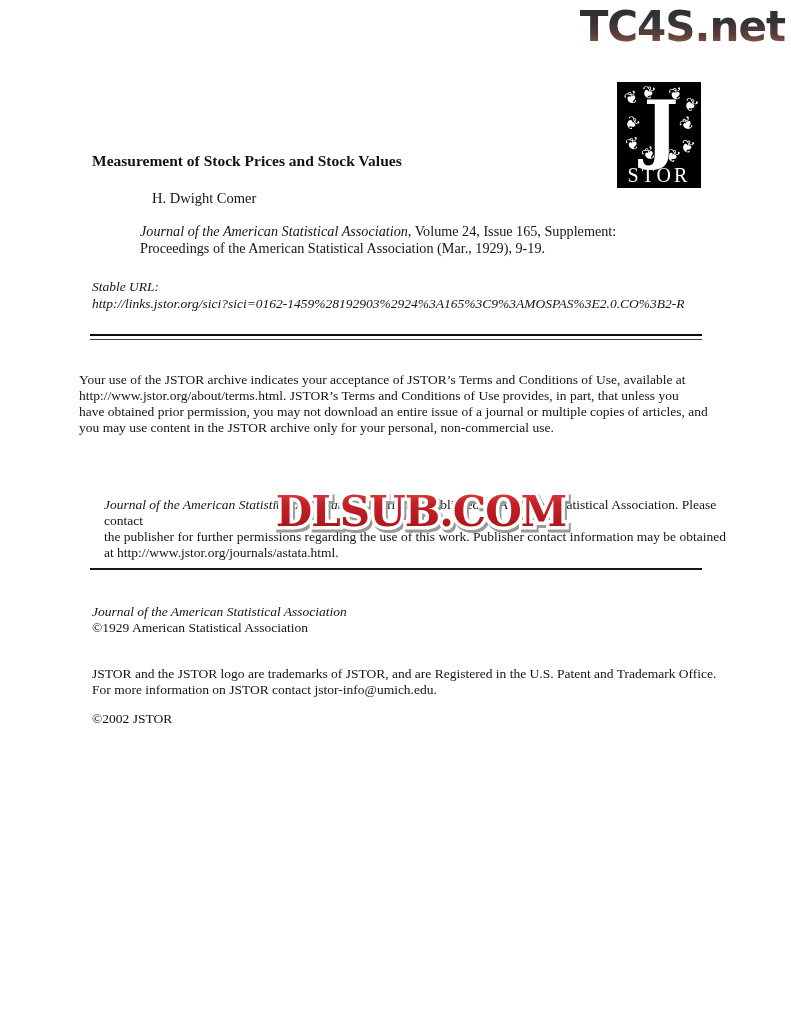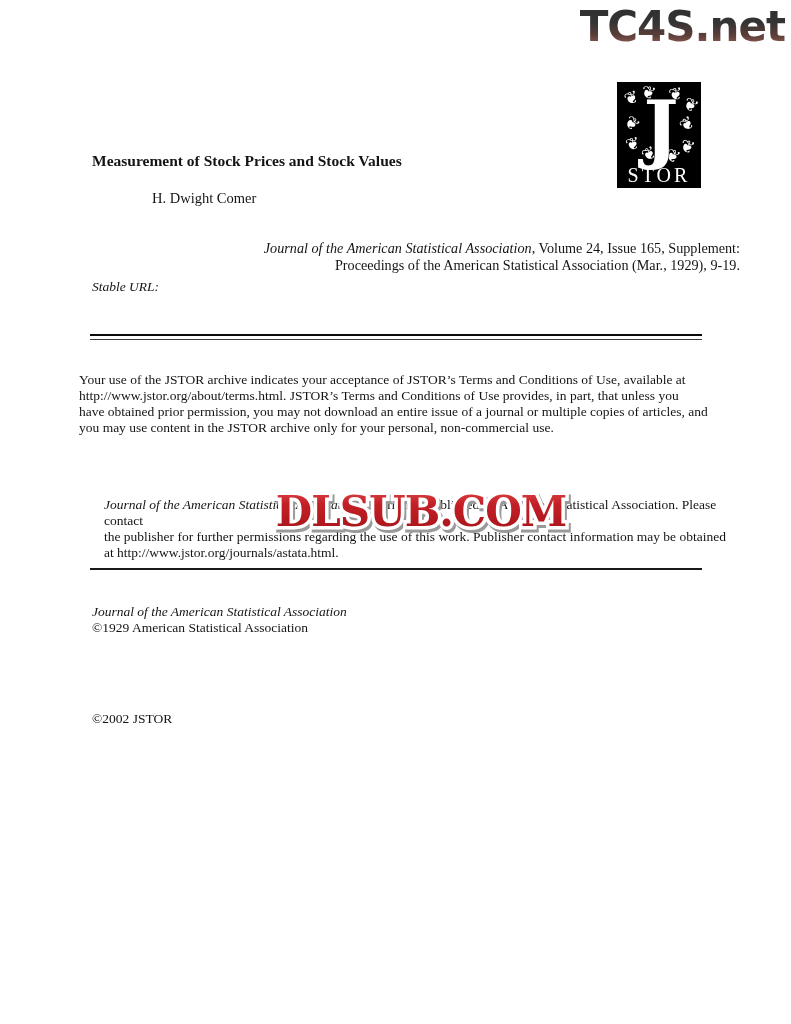--- a/index.html
+++ b/index.html
@@ -30,21 +30,21 @@
     background-clip: text;
     -webkit-text-fill-color: transparent;
   }
 
   .title {
     left: 92px; top: 152px;
     font-size: 15.5px;
     font-weight: bold;
   }
   .author { left: 140px; top: 190px; font-size: 14.5px; margin-left: 12px; }
-  .citation { left: 140px; top: 240px; width: 600px; text-align: right; }
+  .citation { left: 140px; top: 223px; width: 600px; }
   .stable { left: 92px; top: 279px; font-size: 13.5px; line-height: 16.5px; font-style: italic; }
 
   .divider1 {
     left: 90px; top: 334px; width: 612px; height: 3px;
     border-top: 2px solid #0c0c0c;
     border-bottom: 1px solid #3a3a3a;
   }
   .divider2 {
     left: 90px; top: 568px; width: 612px; height: 0;
     border-top: 2px solid #191919;
@@ -103,20 +103,21 @@
 
   <div class="abs title">Measurement of Stock Prices and Stock Values</div>
 
   <div class="abs author">H. Dwight Comer</div>
 
   <div class="abs citation cite-text prewrap"><span class="ital">Journal of the American Statistical Association</span><span>, Volume 24, Issue 165, Supplement:
 Proceedings of the American Statistical Association (Mar., 1929), 9-19.</span></div>
 
   <div class="abs stable">
     <div>Stable URL:</div>
+    <div>http://links.jstor.org/sici?sici=0162-1459%28192903%2924%3A165%3C9%3AMOSPAS%3E2.0.CO%3B2-R</div>
   </div>
 
   <div class="abs divider1"></div>
 
   <div class="abs terms1 body-text prewrap">Your use of the JSTOR archive indicates your acceptance of JSTOR’s Terms and Conditions of Use, available at
 http://www.jstor.org/about/terms.html.  JSTOR’s Terms and Conditions of Use provides, in part, that unless you
 have obtained prior permission, you may not download an entire issue of a journal or multiple copies of articles, and
 you may use content in the JSTOR archive only for your personal, non-commercial use.</div>
 
 
@@ -137,20 +138,22 @@
     </svg>
   </div>
 
   <div class="abs divider2"></div>
 
   <div class="abs rights">
     <div class="ital">Journal of the American Statistical Association</div>
     <div>©1929 American Statistical Association</div>
   </div>
 
+  <div class="abs trademark body-text prewrap">JSTOR and the JSTOR logo are trademarks of JSTOR, and are Registered in the U.S. Patent and Trademark Office.
+For more information on JSTOR contact jstor-info@umich.edu.</div>
 
   <div class="abs c2002">©2002 JSTOR</div>
 
   <div class="abs footer">
     <div>http://www.jstor.org/</div>
   </div>
 
   <div class="abs wm-bottom">
     <svg width="336" height="52" viewBox="0 0 336 52" xmlns="http://www.w3.org/2000/svg">
       <defs>

